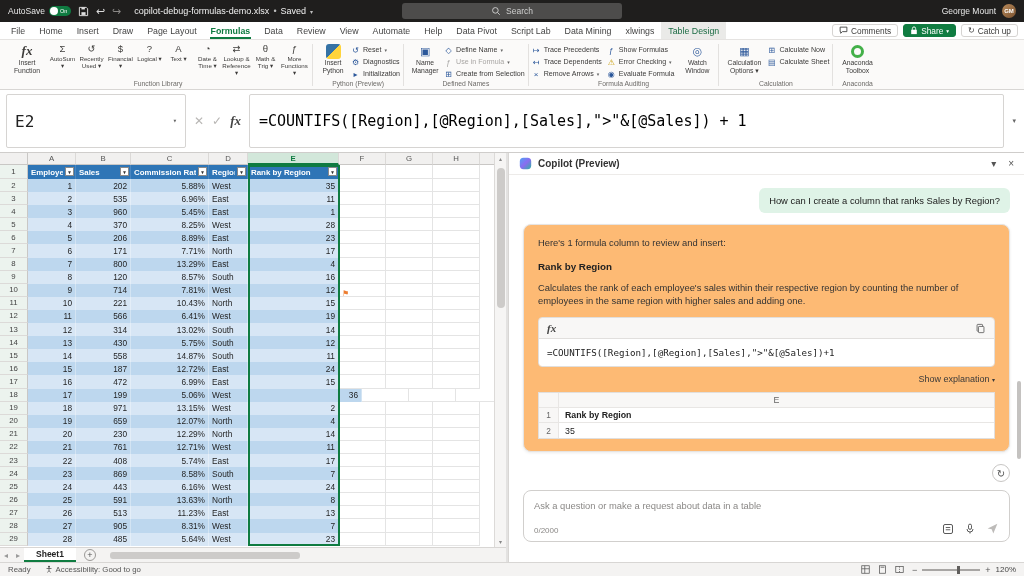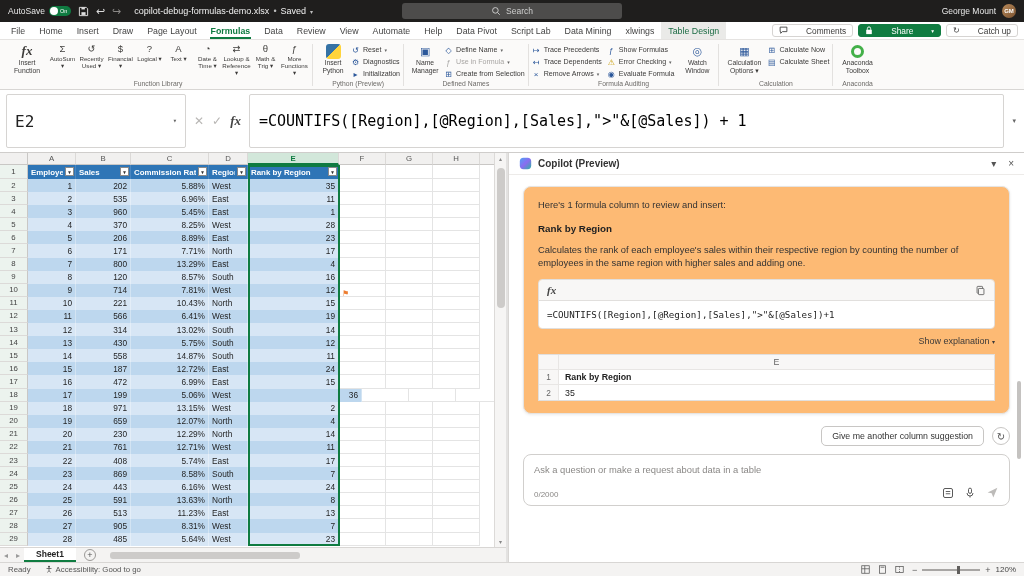--- a/index.html
+++ b/index.html
@@ -22,21 +22,21 @@
 .tb-right{position:absolute;right:8px;top:0;height:22px;display:flex;align-items:center;gap:6px;font-size:8.5px;color:#e8e8e8;}
 .avatar{width:14px;height:14px;border-radius:50%;background:linear-gradient(135deg,#b98a5a,#7a5230);color:#fff;font-size:6px;display:flex;align-items:center;justify-content:center;font-weight:bold;}
 
 
 .tabsrow{position:absolute;top:22px;left:0;right:0;height:18px;background:#fff;border-bottom:1px solid #e5e3e1;display:flex;align-items:stretch;padding-left:4px;}
 .rtab{padding:0 7px;display:flex;align-items:center;font-size:8.8px;color:#444;position:relative;cursor:pointer;white-space:nowrap;}
 .rtab.active{color:#0f7b41;font-weight:bold;}
 .rtab.active::after{content:"";position:absolute;left:6px;right:6px;bottom:0;height:2px;background:#0f7b41;}
 .rtab.ctx{background:#eaeae8;color:#1a6b43;}
 .tabs-right{position:absolute;right:6px;top:24px;display:flex;gap:5px;align-items:center;}
-.pillbtn{height:13px;border:1px solid #d6d4d2;border-radius:3px;background:#fff;display:flex;align-items:center;gap:18px;padding:0 6px;font-size:8.3px;color:#3b3a39;cursor:pointer;white-space:nowrap;}
+.pillbtn{height:13px;border:1px solid #d6d4d2;border-radius:3px;background:#fff;display:flex;align-items:center;gap:3px;padding:0 6px;font-size:8.3px;color:#3b3a39;cursor:pointer;white-space:nowrap;}
 .pillbtn.green{background:#107c41;border-color:#107c41;color:#fff;}
 .pillbtn .dd{font-size:5.5px;}
 
 
 .ribbon{position:absolute;top:40px;left:0;right:0;height:50px;background:#fbfaf9;border-bottom:1px solid #d8d6d4;display:flex;align-items:stretch;padding:1px 4px 0 4px;}
 .rgroup{display:flex;flex-direction:column;justify-content:space-between;padding:0 3px;}
 .rgc{display:flex;align-items:flex-start;gap:1px;}
 .rgroup-label{height:10px;line-height:10px;font-size:6.8px;color:#6d6b68;text-align:center;white-space:nowrap;}
 .rsep{width:1px;background:#e3e1df;margin:3px 0;}
 .bigbtn{width:40px;display:flex;flex-direction:column;align-items:center;padding-top:2px;cursor:pointer;border-radius:2px;}
@@ -790,20 +790,21 @@
           </defs>
           <rect x="1" y="1" width="14" height="14" rx="4.5" fill="url(#cplg)"></rect>
         </svg>
       <span class="cp-title">Copilot (Preview)</span>
       <span class="cp-ha">
         <span>▾</span>
         <span>×</span>
       </span>
     </div>
     <div class="cp-body">
+      <div class="cp-bubble">How can I create a column that ranks Sales by Region?</div>
       <div class="cp-card">
         <div class="cp-intro">Here's 1 formula column to review and insert:</div>
         <div class="cp-h">Rank by Region</div>
         <div class="cp-desc">Calculates the rank of each employee's sales within their respective region by counting the number of employees in the same region with higher sales and adding one.</div>
         <div class="cp-formula">
           <div class="cpf-head">
             <span class="fxit2">fx</span>
             <span class="cpf-copy">
                 <svg width="11" height="11" viewBox="0 0 16 16">
                   <rect x="5" y="5" width="8" height="9" rx="1" fill="none" stroke="#666" stroke-width="1.3"></rect>
@@ -825,21 +826,20 @@
                 <div class="pt-val bold">Rank by Region</div>
               </div>
               <div class="pt-row">
                 <div class="pt-num">2</div>
                 <div class="pt-val">35</div>
               </div>
             </div>
         </div>
       </div>
       <div class="cp-sug">
-        <button class="sug-btn">Give me another column suggestion</button>
         <div class="sug-refresh">↻</div>
       </div>
       <div class="cp-input">
         <div class="cp-ph">Ask a question or make a request about data in a table</div>
         <div class="cp-count">0/2000</div>
         <div class="cp-ic">
           <span>
               <svg width="12" height="12" viewBox="0 0 16 16">
                 <rect x="2" y="2" width="12" height="12" rx="2" fill="none" stroke="#555" stroke-width="1.3"></rect>
                 <line x1="5" y1="6" x2="11" y2="6" stroke="#555" stroke-width="1.2"></line>

